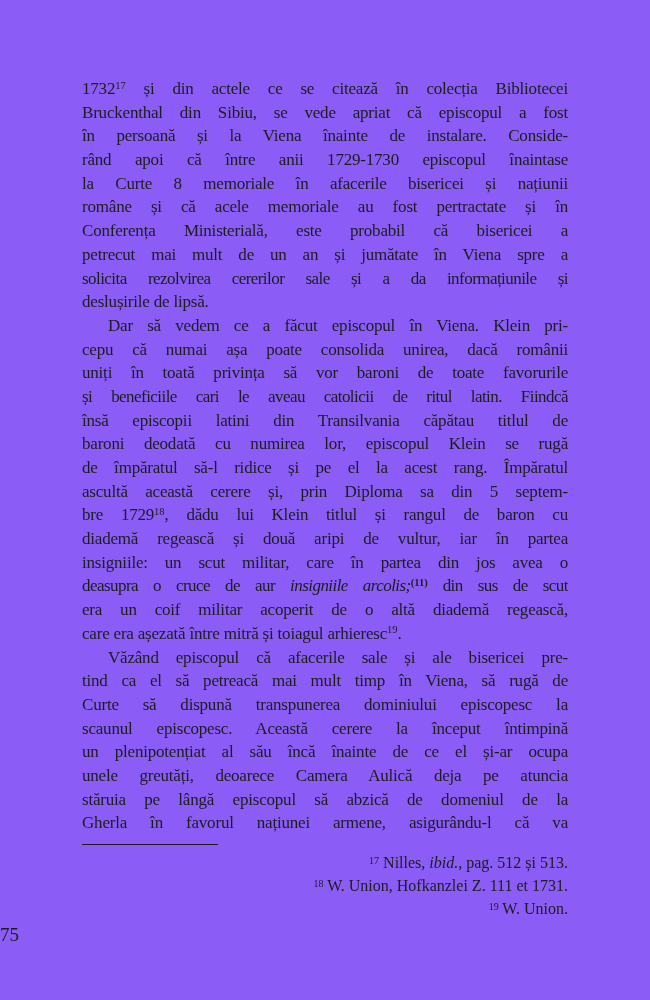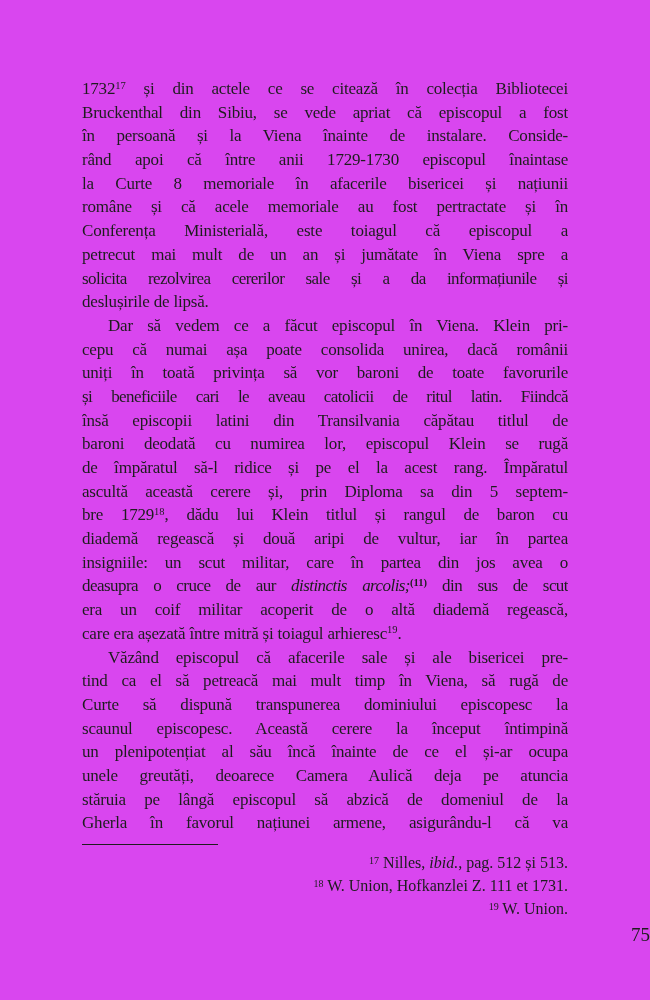--- a/index.html
+++ b/index.html
@@ -63,54 +63,54 @@
     font-size: 16px;
     line-height: 23px;
     text-align: right;
   }
   .fn-line .sup { font-size: 10px; top: -4.5px; }
   .page-number {
     position: absolute;
     left: 0;
     top: 924px;
     width: 650px;
-    text-align: right;
+    text-align: left;
     font-size: 19px;
   }
 </style>
 </head>
 <body>
 
-<div class="page" style="background: #d946ef; color: rgb(29, 29, 29);">
+<div class="page" style="background: #8b5cf6; color: rgb(29, 29, 29);">
   <div class="text-block" id="body-text">
       <div class="para">
         <div class="line"><span>1732</span><span class="sup">17</span><span> și din actele ce se citează în colecția Bibliotecei</span></div>
         <div class="line"><span>Bruckenthal din Sibiu, se vede apriat că episcopul a fost</span></div>
         <div class="line"><span>în persoană și la Viena înainte de instalare. Conside-</span></div>
         <div class="line"><span>rând apoi că între anii 1729-1730 episcopul înaintase</span></div>
         <div class="line"><span>la Curte 8 memoriale în afacerile bisericei și națiunii</span></div>
         <div class="line"><span>române și că acele memoriale au fost pertractate și în</span></div>
-        <div class="line"><span>Conferența Ministerială, este toiagul că episcopul a</span></div>
+        <div class="line"><span>Conferența Ministerială, este probabil că bisericei a</span></div>
         <div class="line"><span>petrecut mai mult de un an și jumătate în Viena spre a</span></div>
         <div class="line tight"><span>solicita rezolvirea cererilor sale și a da informațiunile și</span></div>
         <div class="line last"><span>deslușirile de lipsă.</span></div>
       </div>
       <div class="para">
         <div class="line indent"><span>Dar să vedem ce a făcut episcopul în Viena. Klein pri-</span></div>
         <div class="line"><span>cepu că numai așa poate consolida unirea, dacă românii</span></div>
         <div class="line"><span>uniți în toată privința să vor baroni de toate favorurile</span></div>
         <div class="line tight"><span>și beneficiile cari le aveau catolicii de ritul latin. Fiindcă</span></div>
         <div class="line"><span>însă episcopii latini din Transilvania căpătau titlul de</span></div>
         <div class="line"><span>baroni deodată cu numirea lor, episcopul Klein se rugă</span></div>
         <div class="line"><span>de împăratul să-l ridice și pe el la acest rang. Împăratul</span></div>
         <div class="line"><span>ascultă această cerere și, prin Diploma sa din 5 septem-</span></div>
         <div class="line"><span>bre 1729</span><span class="sup">18</span><span>, dădu lui Klein titlul și rangul de baron cu</span></div>
         <div class="line"><span>diademă regească și două aripi de vultur, iar în partea</span></div>
         <div class="line"><span>insigniile: un scut militar, care în partea din jos avea o</span></div>
-        <div class="line tight"><span>deasupra o cruce de aur </span><span class="i">distinctis arcolis;</span><span class="supb">(11)</span><span> din sus de scut</span></div>
+        <div class="line tight"><span>deasupra o cruce de aur </span><span class="i">insigniile arcolis;</span><span class="supb">(11)</span><span> din sus de scut</span></div>
         <div class="line"><span>era un coif militar acoperit de o altă diademă regească,</span></div>
         <div class="line last"><span>care era așezată între mitră și toiagul arhieresc</span><span class="sup">19</span><span>.</span></div>
       </div>
       <div class="para">
         <div class="line indent"><span>Văzând episcopul că afacerile sale și ale bisericei pre-</span></div>
         <div class="line"><span>tind ca el să petreacă mai mult timp în Viena, să rugă de</span></div>
         <div class="line"><span>Curte să dispună transpunerea dominiului episcopesc la</span></div>
         <div class="line"><span>scaunul episcopesc. Această cerere la început întimpină</span></div>
         <div class="line"><span>un plenipotențiat al său încă înainte de ce el și-ar ocupa</span></div>
         <div class="line"><span>unele greutăți, deoarece Camera Aulică deja pe atuncia</span></div>

